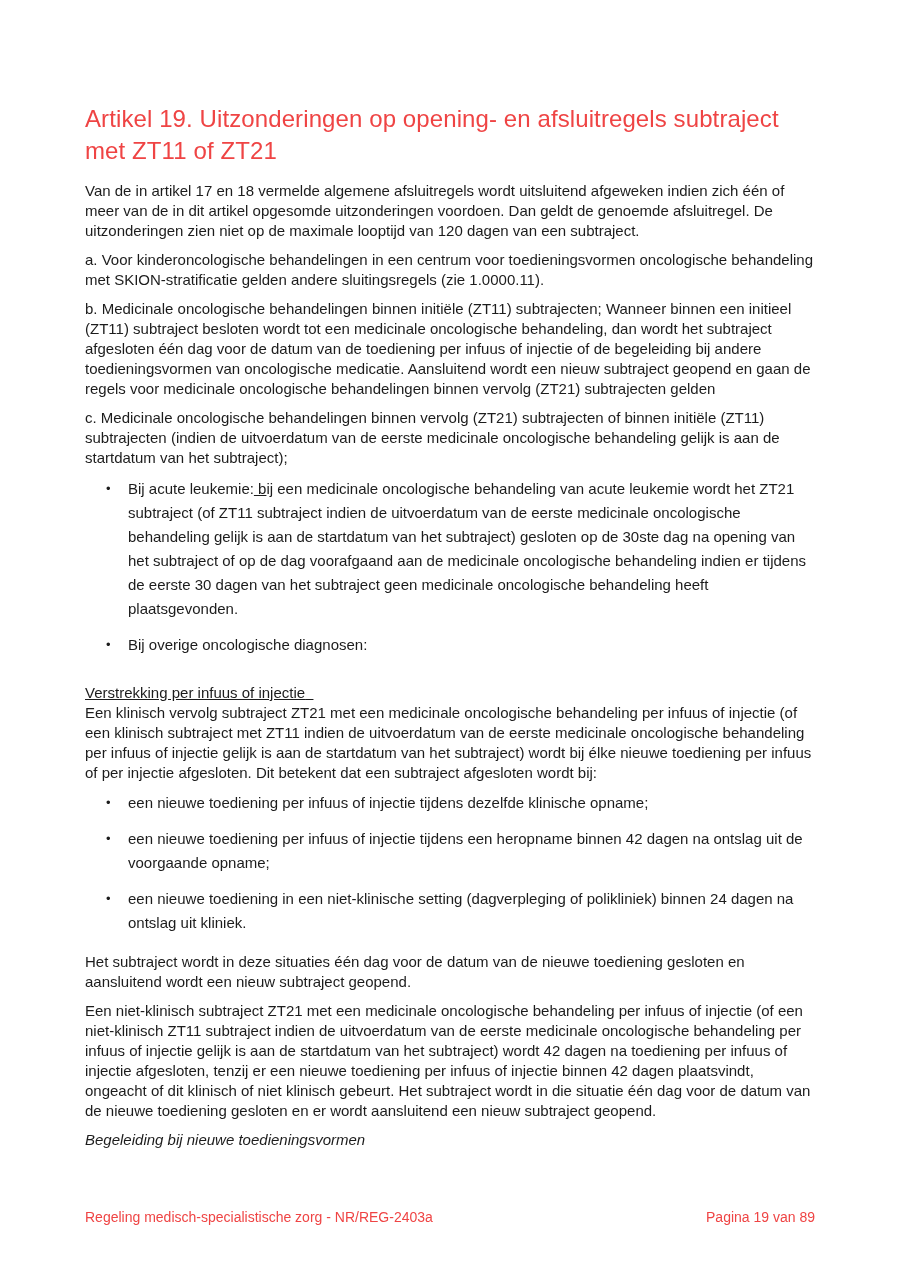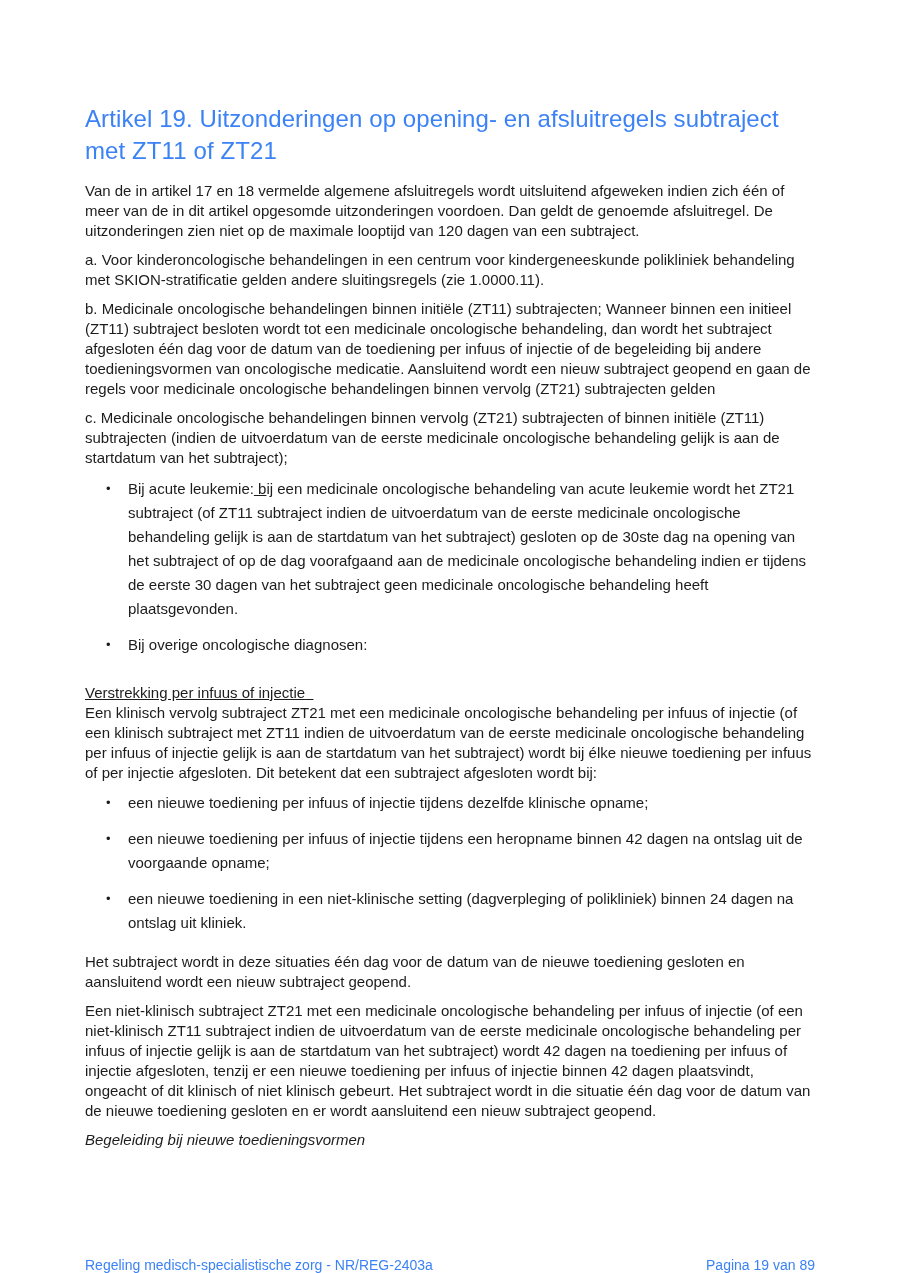--- a/index.html
+++ b/index.html
@@ -19,21 +19,21 @@
     left: 85px;
     top: 103px;
     width: 733px;
   }
   h1.doc-title {
     font-size: 24px;
     line-height: 32px;
     font-weight: 500;
     letter-spacing: 0.1px;
     margin: 0 0 14px 0;
-    color: #3b82f6;
+    color: #ef4444;
   }
   p.body-text {
     font-size: 15px;
     line-height: 20px;
     margin: 0 0 9px 0;
   }
   ul.bullet-list {
     list-style: none;
     margin: 2px 0 9px 0;
     padding: 0;
@@ -65,40 +65,40 @@
   p.italic-heading {
     font-size: 15px;
     line-height: 20px;
     font-style: italic;
     margin: 0;
   }
   .page-footer {
     position: absolute;
     left: 85px;
     right: 85px;
-    top: 1256px;
+    top: 1208px;
     display: flex;
     justify-content: space-between;
     font-size: 14px;
     line-height: 18px;
-    color: #3b82f6;
+    color: #ef4444;
   }
 </style>
 </head>
 <body>
 
 <div class="page">
   <div class="content">
 
     <h1 class="doc-title">Artikel 19. Uitzonderingen op opening- en afsluitregels subtraject met ZT11 of ZT21</h1>
 
     <p class="body-text">Van de in artikel 17 en 18 vermelde algemene afsluitregels wordt uitsluitend afgeweken indien zich één of meer van de in dit artikel opgesomde uitzonderingen voordoen. Dan geldt de genoemde afsluitregel. De uitzonderingen zien niet op de maximale looptijd van 120 dagen van een subtraject.</p>
 
 
-    <p class="body-text">a. Voor kinderoncologische behandelingen in een centrum voor kindergeneeskunde polikliniek behandeling met SKION-stratificatie gelden andere sluitingsregels (zie 1.0000.11).</p>
+    <p class="body-text">a. Voor kinderoncologische behandelingen in een centrum voor toedieningsvormen oncologische behandeling met SKION-stratificatie gelden andere sluitingsregels (zie 1.0000.11).</p>
 
     <p class="body-text">b. Medicinale oncologische behandelingen binnen initiële (ZT11) subtrajecten; Wanneer binnen een initieel (ZT11) subtraject besloten wordt tot een medicinale oncologische behandeling, dan wordt het subtraject afgesloten één dag voor de datum van de toediening per infuus of injectie of de begeleiding bij andere toedieningsvormen van oncologische medicatie. Aansluitend wordt een nieuw subtraject geopend en gaan de regels voor medicinale oncologische behandelingen binnen vervolg (ZT21) subtrajecten gelden</p>
 
     <p class="body-text">c. Medicinale oncologische behandelingen binnen vervolg (ZT21) subtrajecten of binnen initiële (ZT11) subtrajecten (indien de uitvoerdatum van de eerste medicinale oncologische behandeling gelijk is aan de startdatum van het subtraject);</p>
 
     <ul class="bullet-list">
       <li><span>Bij acute leukemie:</span><span class="u"> b</span><span>ij een medicinale oncologische behandeling van acute leukemie wordt het ZT21 subtraject (of ZT11 subtraject indien de uitvoerdatum van de eerste medicinale oncologische behandeling gelijk is aan de startdatum van het subtraject) gesloten op de 30ste dag na opening van het subtraject of op de dag voorafgaand aan de medicinale oncologische behandeling indien er tijdens de eerste 30 dagen van het subtraject geen medicinale oncologische behandeling heeft plaatsgevonden.</span></li>
       <li>Bij overige oncologische diagnosen:</li>
     </ul>
 

